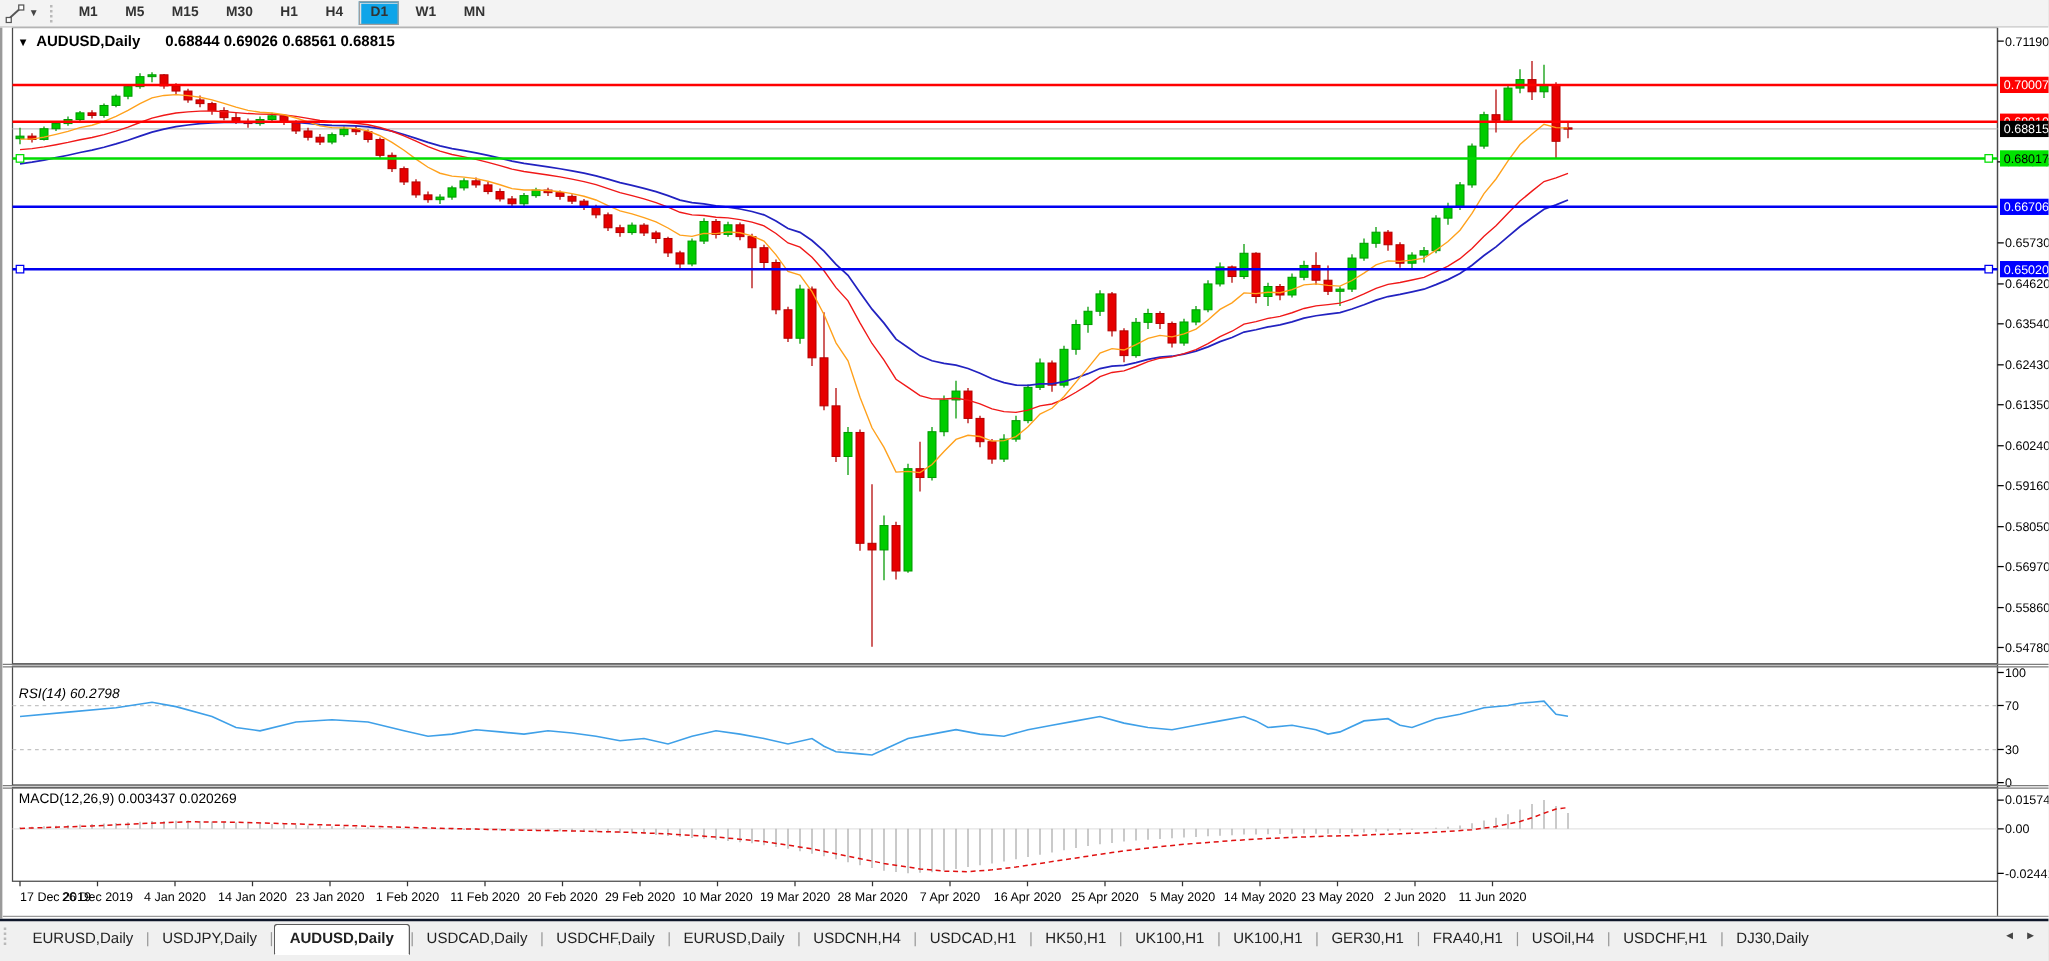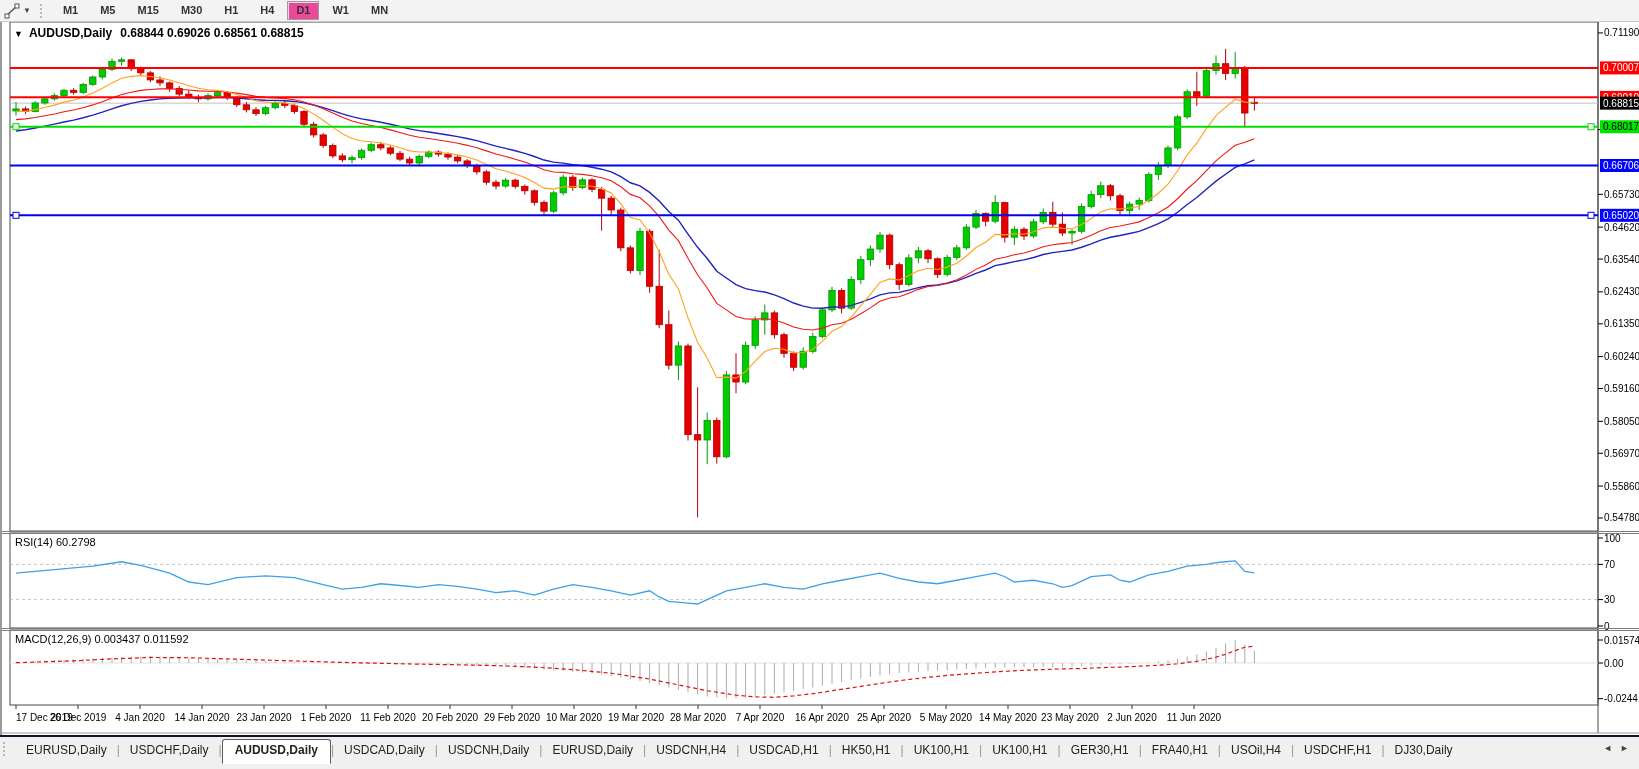--- a/index.html
+++ b/index.html
@@ -6,28 +6,28 @@
   .app{position:relative;width:1639px;height:769px;background:#f0f0f0;overflow:hidden;
        font-family:"Liberation Sans",sans-serif;-webkit-font-smoothing:none;}
   
   .toolbar{position:absolute;left:0;top:0;width:1639px;height:21px;background:#f3f3f3;
            border-bottom:1px solid #c9c9c9;display:flex;align-items:center;z-index:5;}
   .tool-group{display:flex;align-items:center;padding:0 4px;height:100%;}
   .tool-caret{font-size:8px;color:#444;margin-left:3px;}
   .grip{width:5px;height:14px;margin:0 5px;border-left:2px dotted #b9b9b9;}
   .tf-btn{font-size:11px;font-weight:700;color:#333;padding:2px 8px;margin:0 2px;border:1px solid transparent;
           background:transparent;cursor:default;line-height:13px;text-align:right;}
-  .tf-btn.active{background:#ec4899;border:1px solid #9d9d9d;box-shadow:inset 1px 1px 0 #e2e2e2;}
+  .tf-btn.active{background:#0ea5e9;border:1px solid #9d9d9d;box-shadow:inset 1px 1px 0 #e2e2e2;}
   
   .chart-area{position:absolute;left:0;top:21px;width:1639px;height:714px;background:#fff;
               border-left:2px solid #9a9a9a;box-sizing:border-box;z-index:1;}
   .chart-area svg{position:absolute;left:0;top:0;font-family:"Liberation Sans",sans-serif;}
   .chart-title{position:absolute;left:12px;top:5px;font-size:12px;font-weight:700;color:#000;z-index:3;}
   .chart-title .caret{font-size:9px;margin-right:6px;}
-  .chart-title .ohlc{margin-left:8px;}
+  .chart-title .ohlc{margin-left:20px;}
   .ind-label{position:absolute;left:13px;font-size:11px;color:#000;z-index:3;}
   
   .tabbar{position:absolute;left:0;top:735px;width:1639px;height:34px;background:#f0f0f0;
           border-top:2px solid #0f172a;display:flex;align-items:flex-start;z-index:5;}
   .tabbar .grip{margin:5px 6px 0 3px;}
   .tabs{display:flex;align-items:flex-start;flex:1;overflow:hidden;padding-top:2px;}
   .tab{font-size:12px;color:#222;padding:4px 10px 5px 10px;white-space:nowrap;position:relative;cursor:default;}
   .tab-sep{color:#999;font-size:12px;padding-top:4px;}
   .tab.active{background:#fff;border:1px solid #5c5c5c;border-bottom:1px solid #fff;border-radius:3px 3px 0 0;
               font-weight:700;margin-top:0px;padding:3px 12px 6px 12px;}
@@ -576,43 +576,43 @@
         <line x1="0" y1="531.5" x2="1639" y2="531.5" stroke="#7d7d7d" stroke-width="1"></line>
         <line x1="0" y1="533.5" x2="1639" y2="533.5" stroke="#7d7d7d" stroke-width="1"></line>
         <line x1="0" y1="628.5" x2="1639" y2="628.5" stroke="#7d7d7d" stroke-width="1"></line>
         <line x1="0" y1="630.5" x2="1639" y2="630.5" stroke="#7d7d7d" stroke-width="1"></line>
       </svg>
 
     <div class="chart-title">
       <span class="caret">▼</span><span>AUDUSD,Daily</span><span class="ohlc">0.68844 0.69026 0.68561 0.68815</span>
     </div>
 
-    <div class="ind-label" style="top:515px;">
+    <div class="ind-label" style="top:528px;font-style:italic;">
       <span>RSI(14)</span>
       <span>60.2798</span>
     </div>
     <div class="ind-label" style="top:612px;">
       <span>MACD(12,26,9)</span>
       <span>0.003437</span>
-      <span>0.011592</span>
+      <span>0.020269</span>
     </div>
   </div>
 
   <div class="tabbar">
     <div class="grip"></div>
     <div class="tabs" id="tab-strip">
         <div class="tab">EURUSD,Daily</div>
         <span class="tab-sep">|</span>
+        <div class="tab">USDJPY,Daily</div>
+        <span class="tab-sep">|</span>
+        <div class="tab active">AUDUSD,Daily</div>
+        <span class="tab-sep">|</span>
+        <div class="tab">USDCAD,Daily</div>
+        <span class="tab-sep">|</span>
         <div class="tab">USDCHF,Daily</div>
-        <span class="tab-sep">|</span>
-        <div class="tab active">AUDUSD,Daily</div>
-        <span class="tab-sep">|</span>
-        <div class="tab">USDCAD,Daily</div>
-        <span class="tab-sep">|</span>
-        <div class="tab">USDCNH,Daily</div>
         <span class="tab-sep">|</span>
         <div class="tab">EURUSD,Daily</div>
         <span class="tab-sep">|</span>
         <div class="tab">USDCNH,H4</div>
         <span class="tab-sep">|</span>
         <div class="tab">USDCAD,H1</div>
         <span class="tab-sep">|</span>
         <div class="tab">HK50,H1</div>
         <span class="tab-sep">|</span>
         <div class="tab">UK100,H1</div>

